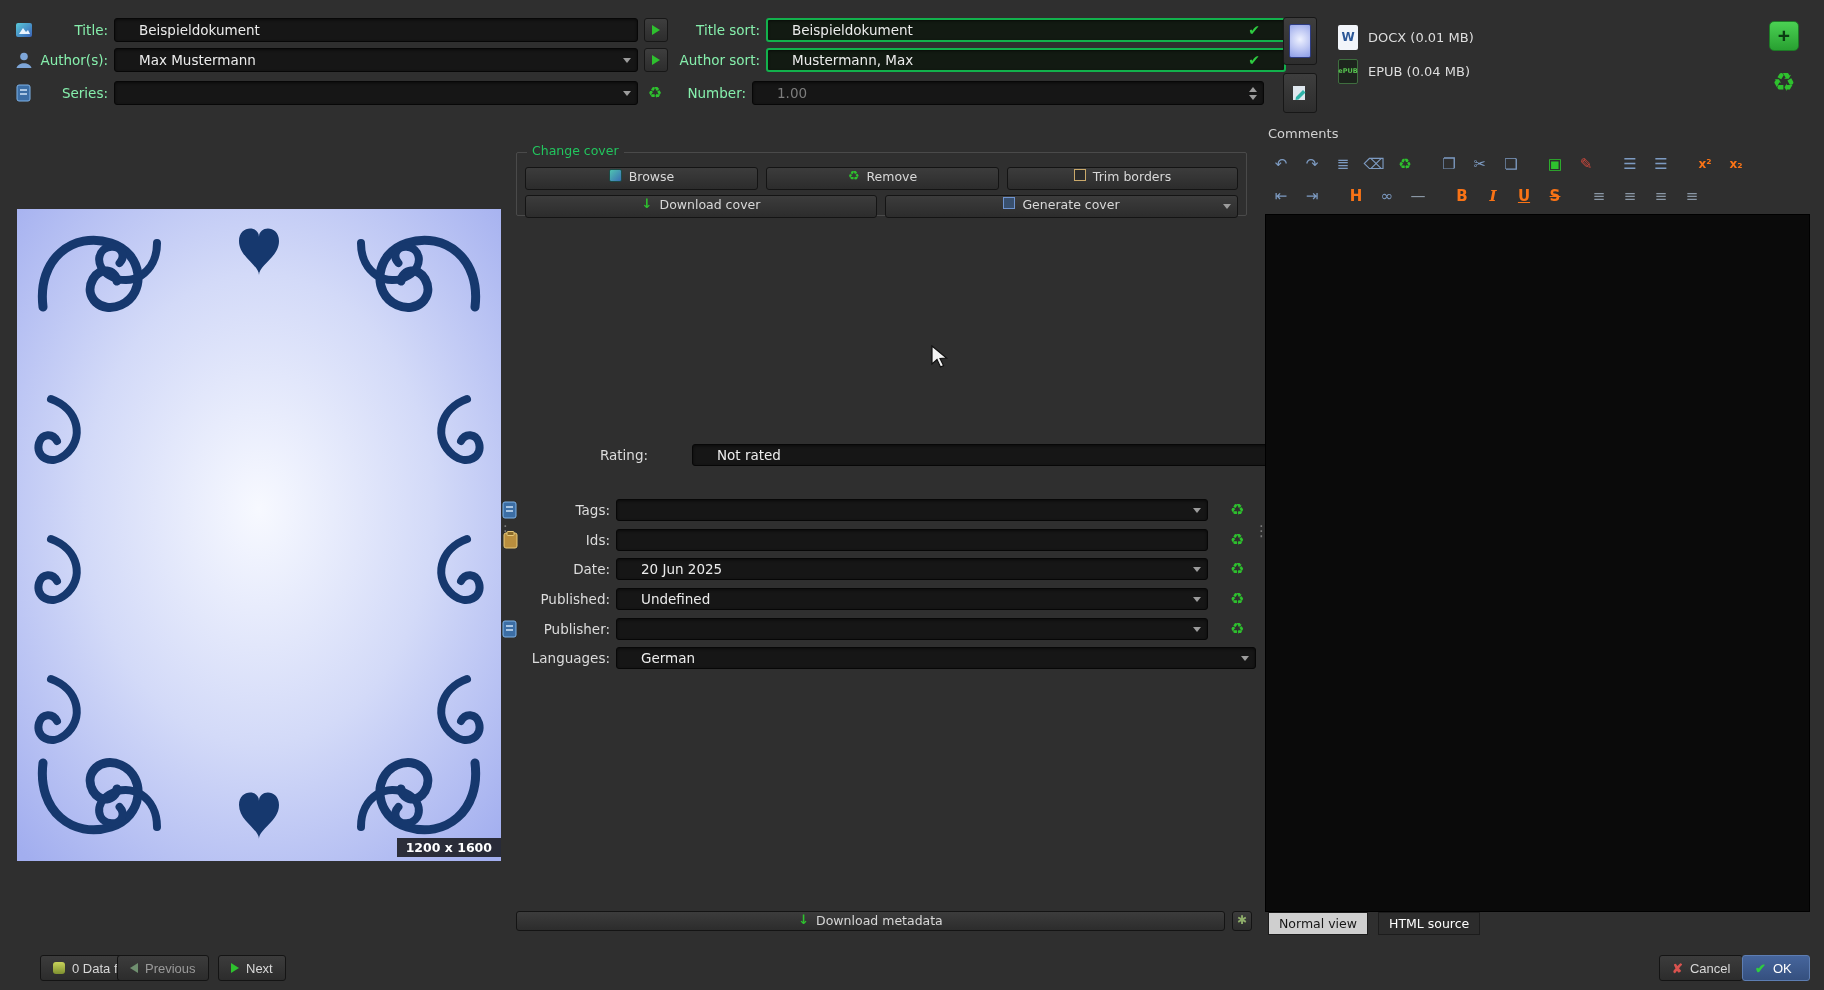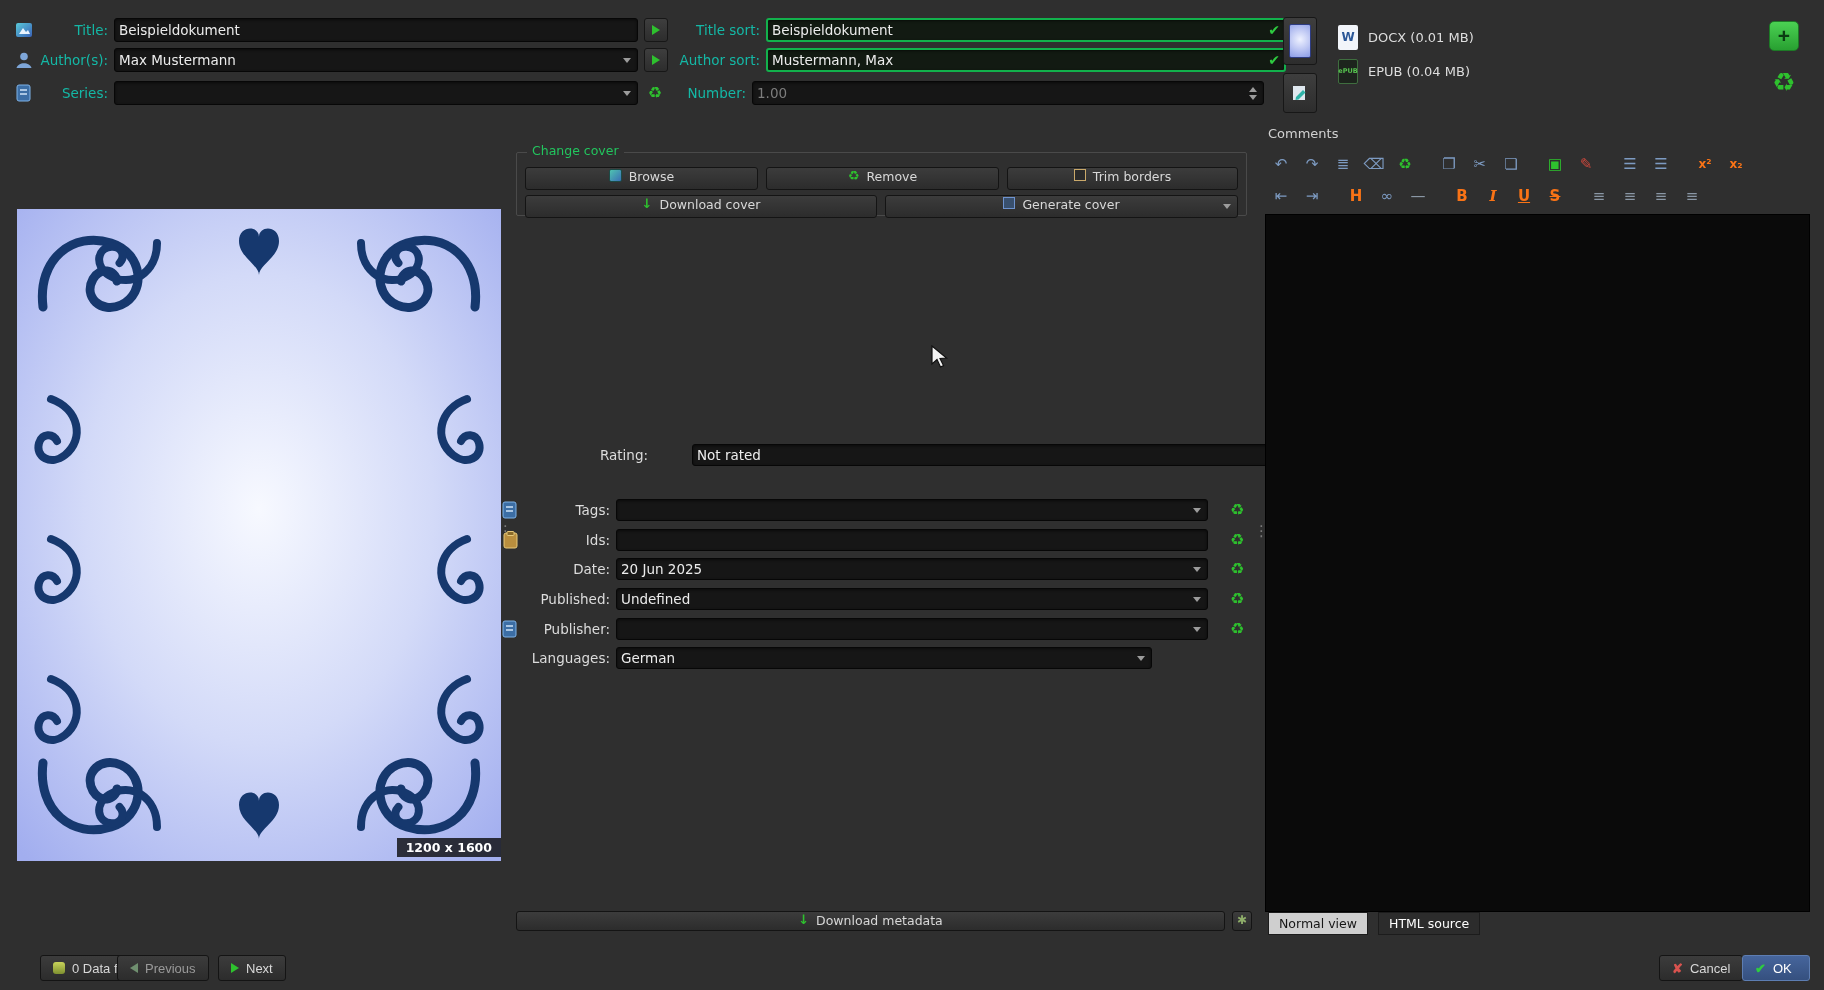--- a/index.html
+++ b/index.html
@@ -1,23 +1,23 @@
 <!DOCTYPE html>
 <html><head>
 <meta charset="utf-8">
 <style>
   * { box-sizing: border-box; }
   html,body { margin:0; padding:0; background:#262626; }
   body { font-family:"DejaVu Sans","Liberation Sans",sans-serif; font-size:13px; color:#dcdcdc; }
   .app { position:relative; width:1824px; height:990px; background:#2f2f2f; overflow:hidden; }
 
   .hrow { position:absolute; left:14px; display:flex; align-items:center; gap:6px; height:24px; }
-  .lbl { text-align:right; white-space:nowrap; color:#14b8a6; font-size:13.5px; }
+  .lbl { text-align:right; white-space:nowrap; color:#86efac; font-size:13.5px; }
   .input { position:relative; background:#161616; border:1px solid #070707; border-radius:3px;
-           height:24px; display:flex; align-items:center; padding:0 4px; color:#ececec;
+           height:24px; display:flex; align-items:center; padding:0 24px; color:#ececec;
            font-size:13.5px; box-shadow: inset 0 1px 3px rgba(0,0,0,.55); }
   .okfield { border:2px solid #12b14c; background:#121a12; }
   .checkmark { margin-left:auto; color:#2ecc40; font-weight:bold; font-size:14px; }
   .caret { width:0; height:0; border-left:4px solid transparent; border-right:4px solid transparent;
            border-top:5px solid #9c9c9c; }
   .dd { position:absolute; right:2px; top:2px; bottom:2px; width:16px; display:flex;
         align-items:center; justify-content:center; }
   .sqbtn { width:24px; height:24px; background:linear-gradient(#3e3e3e,#2d2d2d);
            border:1px solid #171717; border-radius:3px; display:flex; align-items:center;
            justify-content:center; padding:0; cursor:pointer; }
@@ -369,21 +369,21 @@
       <span class="dd">
           <span class="caret"></span>
         </span>
     </div>
     <span class="recycle" style="margin-left:16px;">♻</span>
   </div>
 
   <div class="frow" style="top:647px;">
     <span class="ficon"></span>
     <span class="flbl">Languages:</span>
-    <div class="input" style="width:536px;">
+    <div class="input" style="width:640px;">
       <span>German</span>
       <span class="dd">
           <span class="caret"></span>
         </span>
     </div>
   </div>
 
   <button class="btn dlbtn">
     <span class="gdown">↓</span>
     <span>Download metadata</span>

